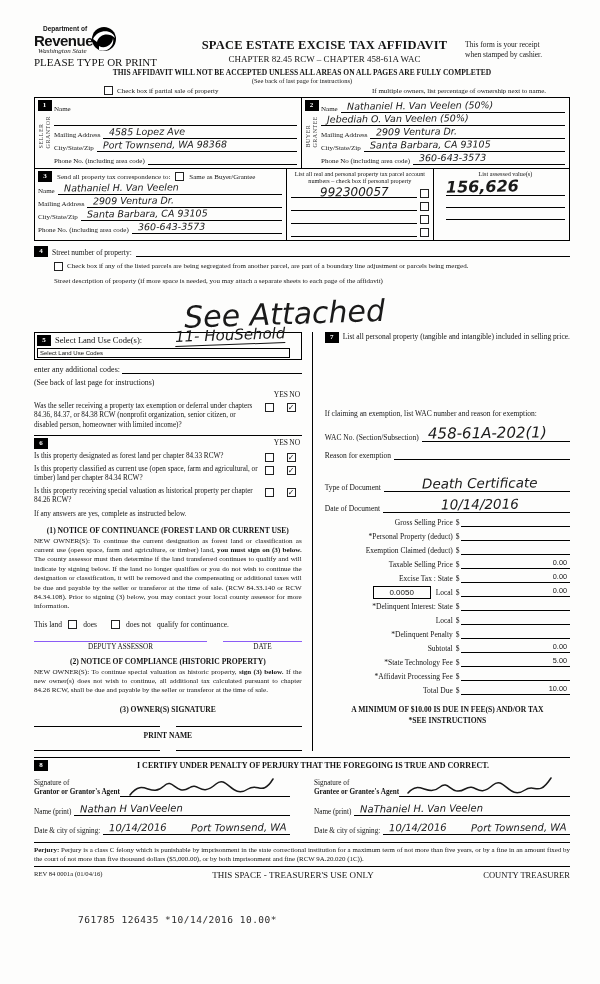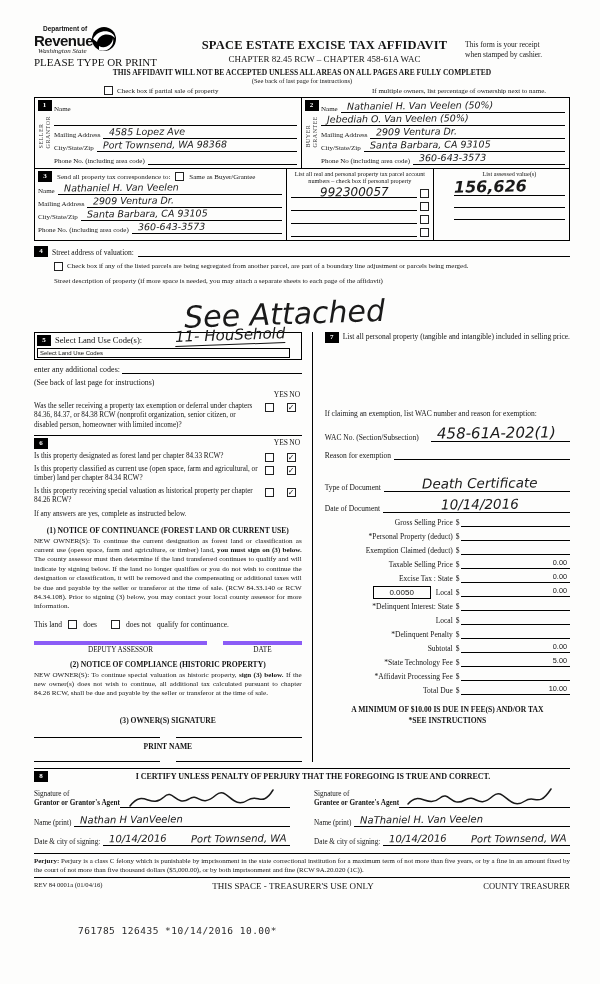--- a/index.html
+++ b/index.html
@@ -35,21 +35,21 @@
   .half.left { border-right:1.2px solid #000; }
   .party { display:flex; gap:2px; }
   .rail { width:15px; display:flex; flex-direction:column; align-items:center; gap:2px; }
   .role { display:flex; gap:0px; margin-top:3px; }
   .role span { writing-mode:vertical-rl; transform:rotate(180deg); font-size:6px; letter-spacing:0.5px; color:#333; line-height:1.1; }
   .fields { flex:1; }
   
   .box3 { border:1.2px solid #000; border-top:none; display:flex; }
   .b3l { width:47%; padding:2px 4px 3px 3px; }
   .b3m { width:27.5%; border-left:1.2px solid #000; padding:1px 4px 3px 4px; }
-  .b3r { flex:1; border-left:1.2px solid #000; padding:1px 4px 3px 20px; }
+  .b3r { flex:1; border-left:1.2px solid #000; padding:1px 4px 3px 12px; }
   .colhdr { font-size:6.2px; text-align:center; line-height:1.2; }
   .prow { display:flex; align-items:flex-end; gap:3px; height:13px; }
   .prow .fline { text-align:center; }
   .prow .fline .hw { font-size:12px; padding:0; }
   .av-val { border-bottom:0.9px solid #000; height:19px; }
   .av-val .hw { font-size:16px; font-weight:bold; transform:rotate(-1deg); display:inline-block; }
   .avline { border-bottom:0.9px solid #000; height:12px; }
   
   .sec4 { margin-top:5px; }
   .s4row { display:flex; align-items:flex-end; gap:4px; font-size:7.5px; margin-top:3px; }
@@ -72,27 +72,27 @@
   .ynhead span { width:14px; text-align:center; }
   .qrow { display:flex; margin-top:3px; }
   .qtext { flex:1; font-size:7.2px; line-height:1.3; padding-right:6px; }
   .qcbs { width:37px; display:flex; gap:13px; align-items:flex-start; padding-top:1px; flex:none; }
   .sec6 { border-top:1px solid #000; margin-top:5px; padding-top:2px; }
   .s6head { display:flex; justify-content:space-between; }
   .noticetitle { font-size:7.6px; font-weight:bold; text-align:center; margin-top:6px; }
   .noticep { font-size:7.1px; line-height:1.32; text-align:justify; margin-top:2px; }
   .landrow { display:flex; gap:6px; font-size:7.5px; align-items:center; margin-top:8px; }
   .sigrow2 { display:flex; gap:16px; margin-top:12px; }
-  .sigcell { border-top:4px solid #8b5cf6; text-align:center; font-size:7.2px; padding-top:1px; }
+  .sigcell { border-top:1px solid #8b5cf6; text-align:center; font-size:7.2px; padding-top:1px; }
   .olines { display:flex; gap:16px; margin-top:12px; }
   .oline { flex:1; border-top:1px solid #000; }
   
   .s7row { display:flex; gap:4px; font-size:7.5px; line-height:1.35; }
   .claim { font-size:7.5px; margin-top:4px; }
-  .wacrow { display:flex; align-items:flex-end; gap:12px; font-size:7.5px; margin-top:8px; height:16px; }
+  .wacrow { display:flex; align-items:flex-end; gap:3px; font-size:7.5px; margin-top:8px; height:16px; }
   .wacrow .fline .hw { font-size:15px; }
   .docrow { display:flex; align-items:flex-end; gap:3px; font-size:7.5px; margin-top:6px; height:15px; }
   .docrow .fline { text-align:center; }
   .docrow .fline .hw { font-size:13.5px; }
   .feerow { display:flex; align-items:flex-end; font-size:7.5px; margin-top:3.5px; height:10.5px; }
   .feelab { width:128px; text-align:right; display:flex; justify-content:flex-end; align-items:flex-end; gap:5px; flex:none; }
   .dollar { margin:0 2px 0 3px; }
   .feeline { flex:1; border-bottom:0.9px solid #000; text-align:right; font-family:"Liberation Sans",sans-serif;
              font-size:7.3px; padding-right:3px; line-height:10px; }
   .ratebox { border:1px solid #000; font-family:"Liberation Sans",sans-serif; font-size:8px; text-align:center;
@@ -277,21 +277,21 @@
       <div class="colhdr">List assessed value(s)</div>
       <div class="av-val"><span class="hw">156,626</span></div>
       <div class="avline"></div>
       <div class="avline"></div>
     </div>
   </div>
 
   <div class="sec4">
     <div class="s4row">
       <span class="secnum">4</span>
-      <span>Street address of valuation:</span>
+      <span>Street number of property:</span>
       <span class="fline"></span>
     </div>
     <div class="seg">
       <span class="cb"></span>
       <span>Check box if any of the listed parcels are being segregated from another parcel, are part of a boundary line adjustment or parcels being merged.</span>
     </div>
     <div class="legal">Street description of property (if more space is needed, you may attach a separate sheets to each page of the affidavit)</div>
     <div class="hw see-attached">See Attached</div>
   </div>
 
@@ -362,21 +362,21 @@
           <span class="cb" style="margin-left:8px;"></span>
           <span>does not</span>
           <span>qualify for continuance.</span>
         </div>
         <div class="sigrow2">
           <div class="sigcell" style="flex:2.2;"><span>DEPUTY ASSESSOR</span></div>
           <div class="sigcell" style="flex:1;"><span>DATE</span></div>
         </div>
         <div class="noticetitle">(2) NOTICE OF COMPLIANCE (HISTORIC PROPERTY)</div>
         <div class="noticep"><span>NEW OWNER(S): To continue special valuation as historic property, </span><b>sign (3) below.</b><span> If the new owner(s) does not wish to continue, all additional tax calculated pursuant to chapter 84.26 RCW, shall be due and payable by the seller or transferor at the time of sale.</span></div>
-        <div class="noticetitle" style="margin-top:17px;">(3)  OWNER(S) SIGNATURE</div>
+        <div class="noticetitle" style="margin-top:9px;">(3)  OWNER(S) SIGNATURE</div>
         <div class="olines">
             <span class="oline"></span>
             <span class="oline"></span>
           </div>
         <div class="noticetitle" style="margin-top:4px;">PRINT NAME</div>
         <div class="olines" style="margin-top:10px;">
             <span class="oline"></span>
             <span class="oline"></span>
           </div>
       </div>
@@ -478,21 +478,21 @@
       <div class="minimum">
         <div>A MINIMUM OF $10.00 IS DUE IN FEE(S) AND/OR TAX</div>
         <div>*SEE INSTRUCTIONS</div>
       </div>
     </div>
   </div>
 
   <div class="cert">
     <div class="certhead">
       <span class="secnum">8</span>
-      <span class="certstmt">I CERTIFY UNLESS PENALTY OF PERJURY THAT THE FOREGOING IS TRUE AND CORRECT.</span>
+      <span class="certstmt">I CERTIFY UNDER PENALTY OF PERJURY THAT THE FOREGOING IS TRUE AND CORRECT.</span>
     </div>
     <div class="certcols">
       <div class="certhalf">
         <div class="sigline">
           <span class="siglab"><span>Signature of</span><br><b>Grantor or Grantor's Agent</b></span>
           <span class="sigpad">
             <svg width="150" height="30" viewBox="0 0 150 30">
               <path d="M4 22 C18 4 24 26 38 13 C47 4 50 23 63 15 C73 8 74 25 90 11 C101 1 106 27 122 16 C132 9 136 24 147 6" fill="none" stroke="#1a1a1a" stroke-width="1.5" stroke-linecap="round"></path>
             </svg>
           </span>

